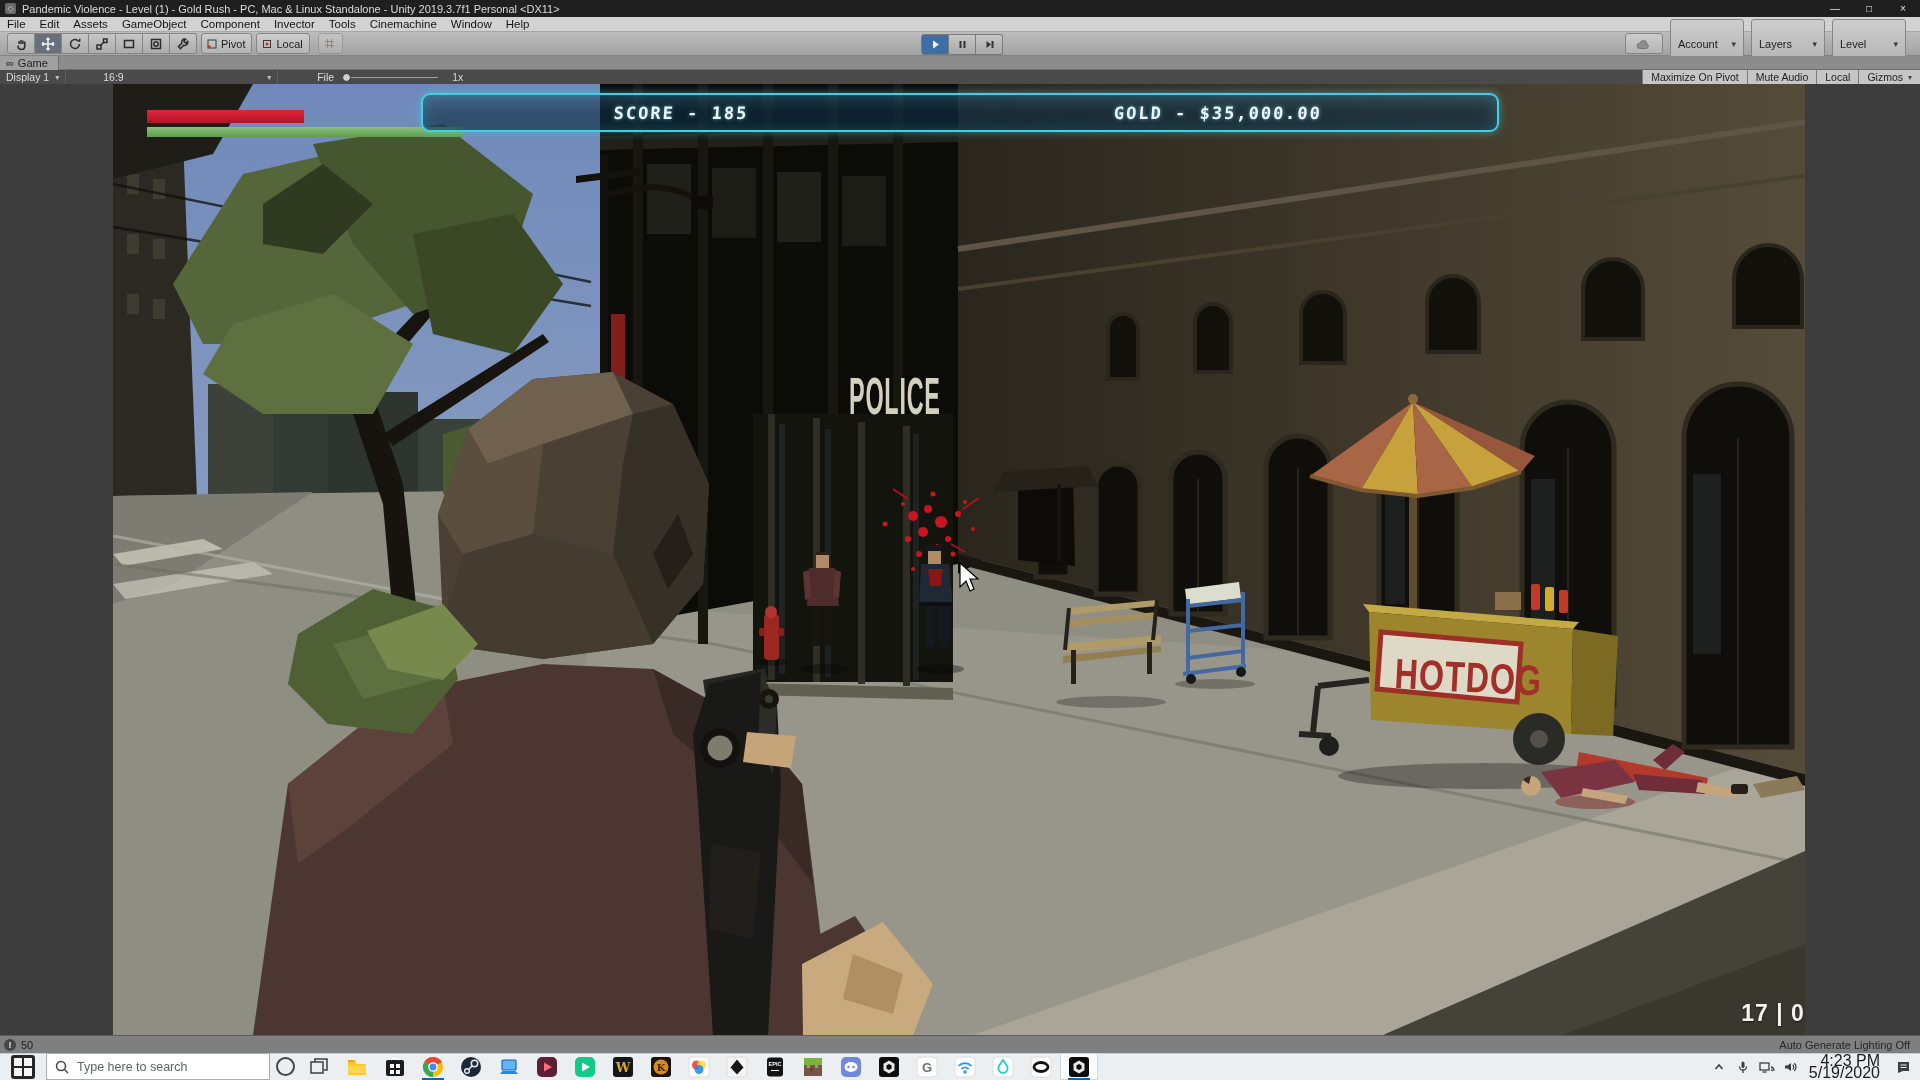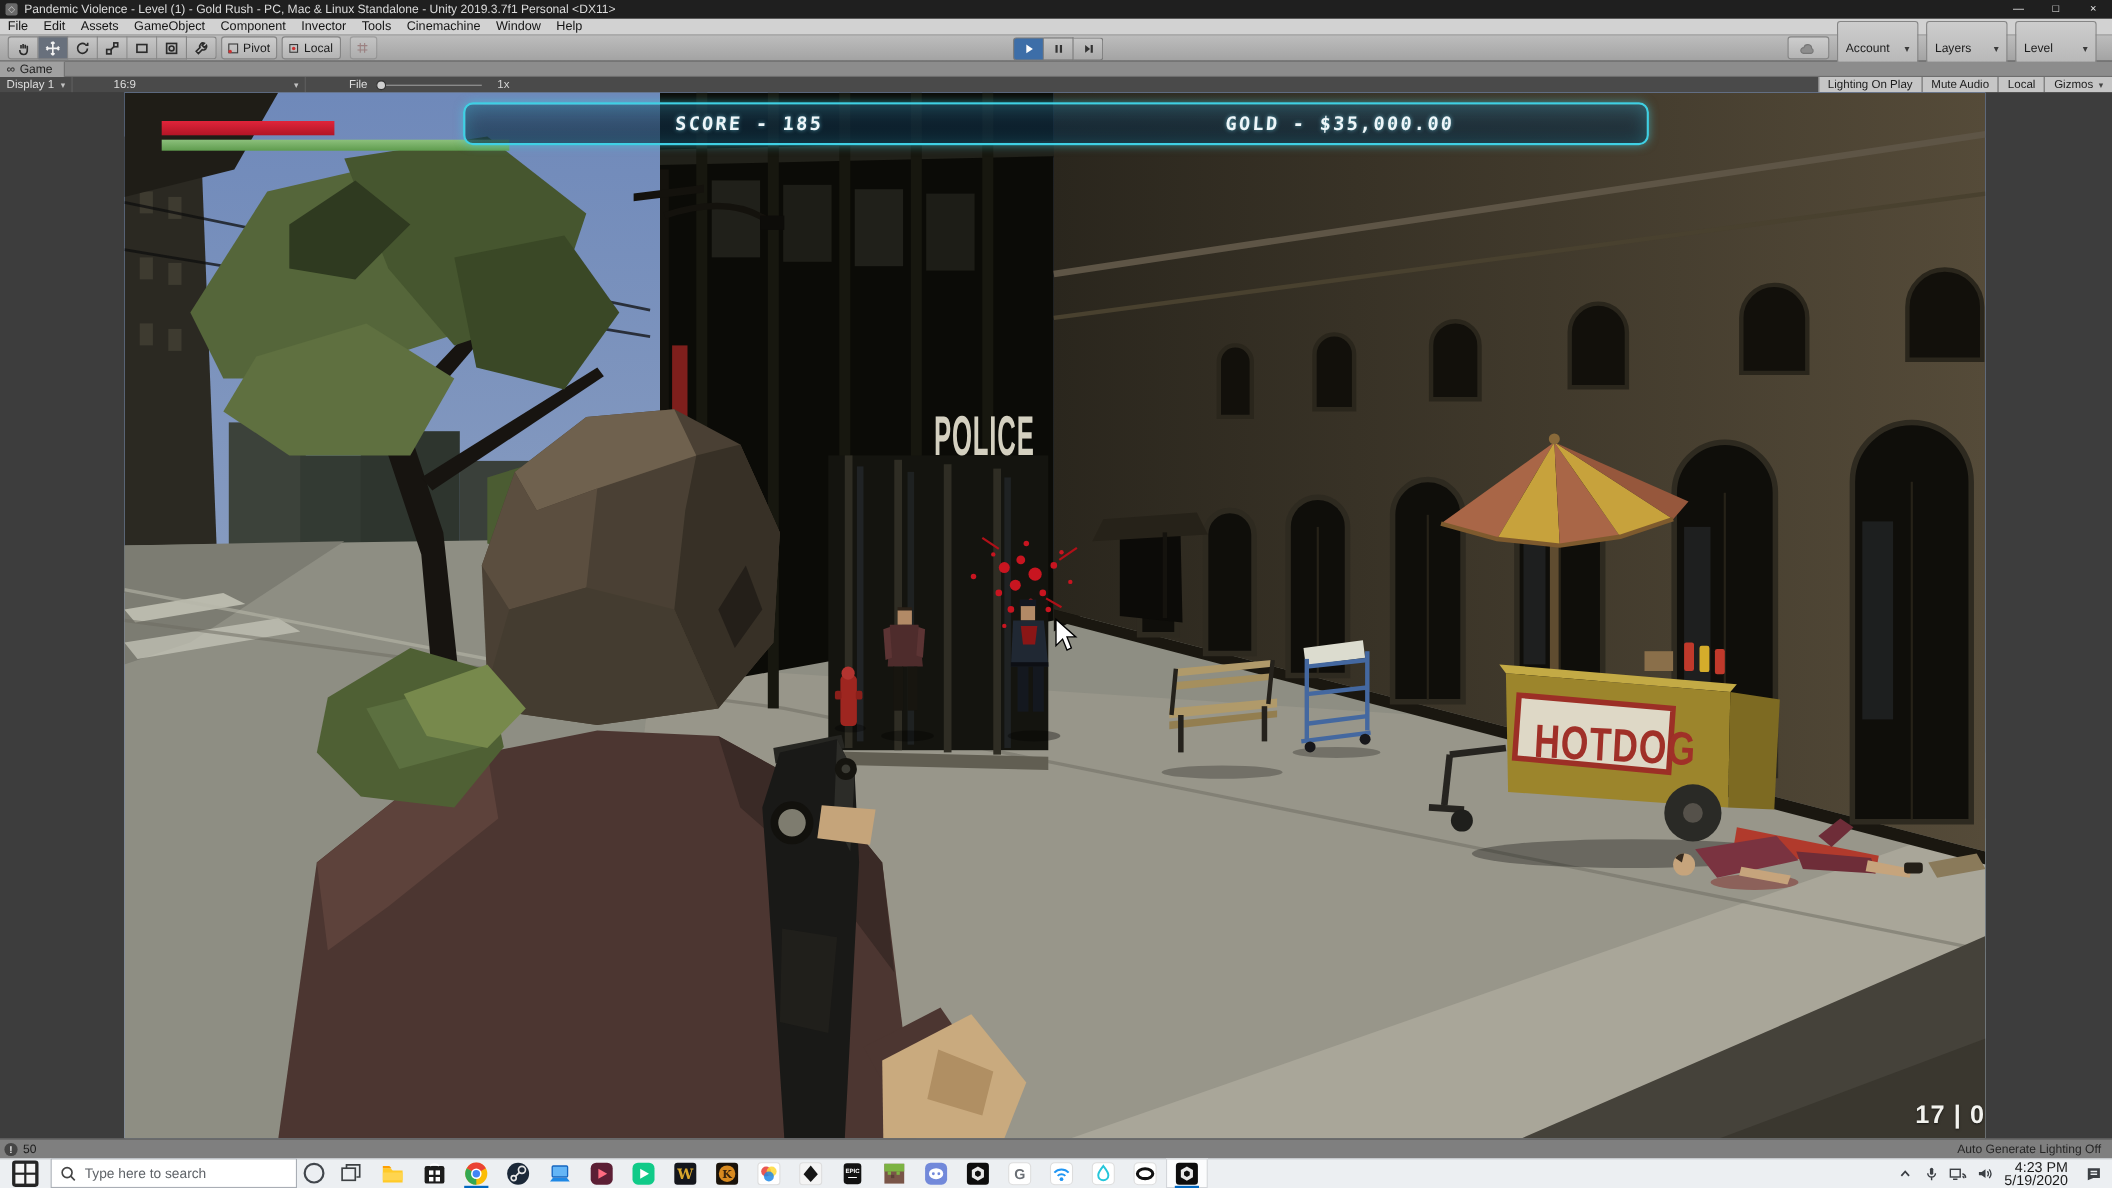--- a/index.html
+++ b/index.html
@@ -111,21 +111,21 @@
   .search-box input::placeholder{color:#5f6368;}
   .cortana{width:30px;height:27px;display:flex;align-items:center;justify-content:center;}
   .cortana .ring{width:15px;height:15px;border:2px solid #41464c;border-radius:50%;}
   #taskbar-icons{display:flex;height:27px;align-items:center;}
   .tb-icon{width:38px;height:27px;display:flex;align-items:center;justify-content:center;position:relative;}
   .tb-icon.open::after{content:"";position:absolute;left:8px;right:8px;bottom:0;height:2px;
     background:var(--underline,#0067c0);}
   .tb-icon.active{background:#fbfcfd;box-shadow:inset 0 0 0 1px #d3d6da;}
   .tray{margin-left:auto;display:flex;align-items:center;height:27px;}
   .tray-item{width:24px;height:27px;display:flex;align-items:center;justify-content:center;}
-  .tray-clock{text-align:right;font-size:13px;color:#1b1b1b;line-height:12px;margin:0 6px;}
+  .tray-clock{text-align:right;font-size:16px;color:#1b1b1b;line-height:12px;margin:0 6px;}
   .tray-note{width:34px;height:27px;display:flex;align-items:center;justify-content:center;}
 </style>
 </head>
 <body>
 
 <div class="screen">
 
   <div class="titlebar">
     <span class="appicon">◇</span>
     <span>Pandemic Violence - Level (1) - Gold Rush - PC, Mac &amp; Linux Standalone - Unity 2019.3.7f1 Personal &lt;DX11&gt;</span>
@@ -272,21 +272,21 @@
     </div>
     <div class="scale-wrap">
       <span>File</span>
       <div class="scale-track">
         <div class="scale-knob"></div>
       </div>
       <span class="scale-val">1x</span>
     </div>
     <div class="ctrl-right">
       <div class="ctrl-btn">
-          <span>Lighting On Play</span>
+          <span>Maximize On Pivot</span>
         </div>
       <div class="ctrl-btn">
           <span>Mute Audio</span>
         </div>
       <div class="ctrl-btn">
           <span>Local</span>
         </div>
       <div class="ctrl-btn">
           <span>Gizmos</span>
           <span class="caret">▾</span>

